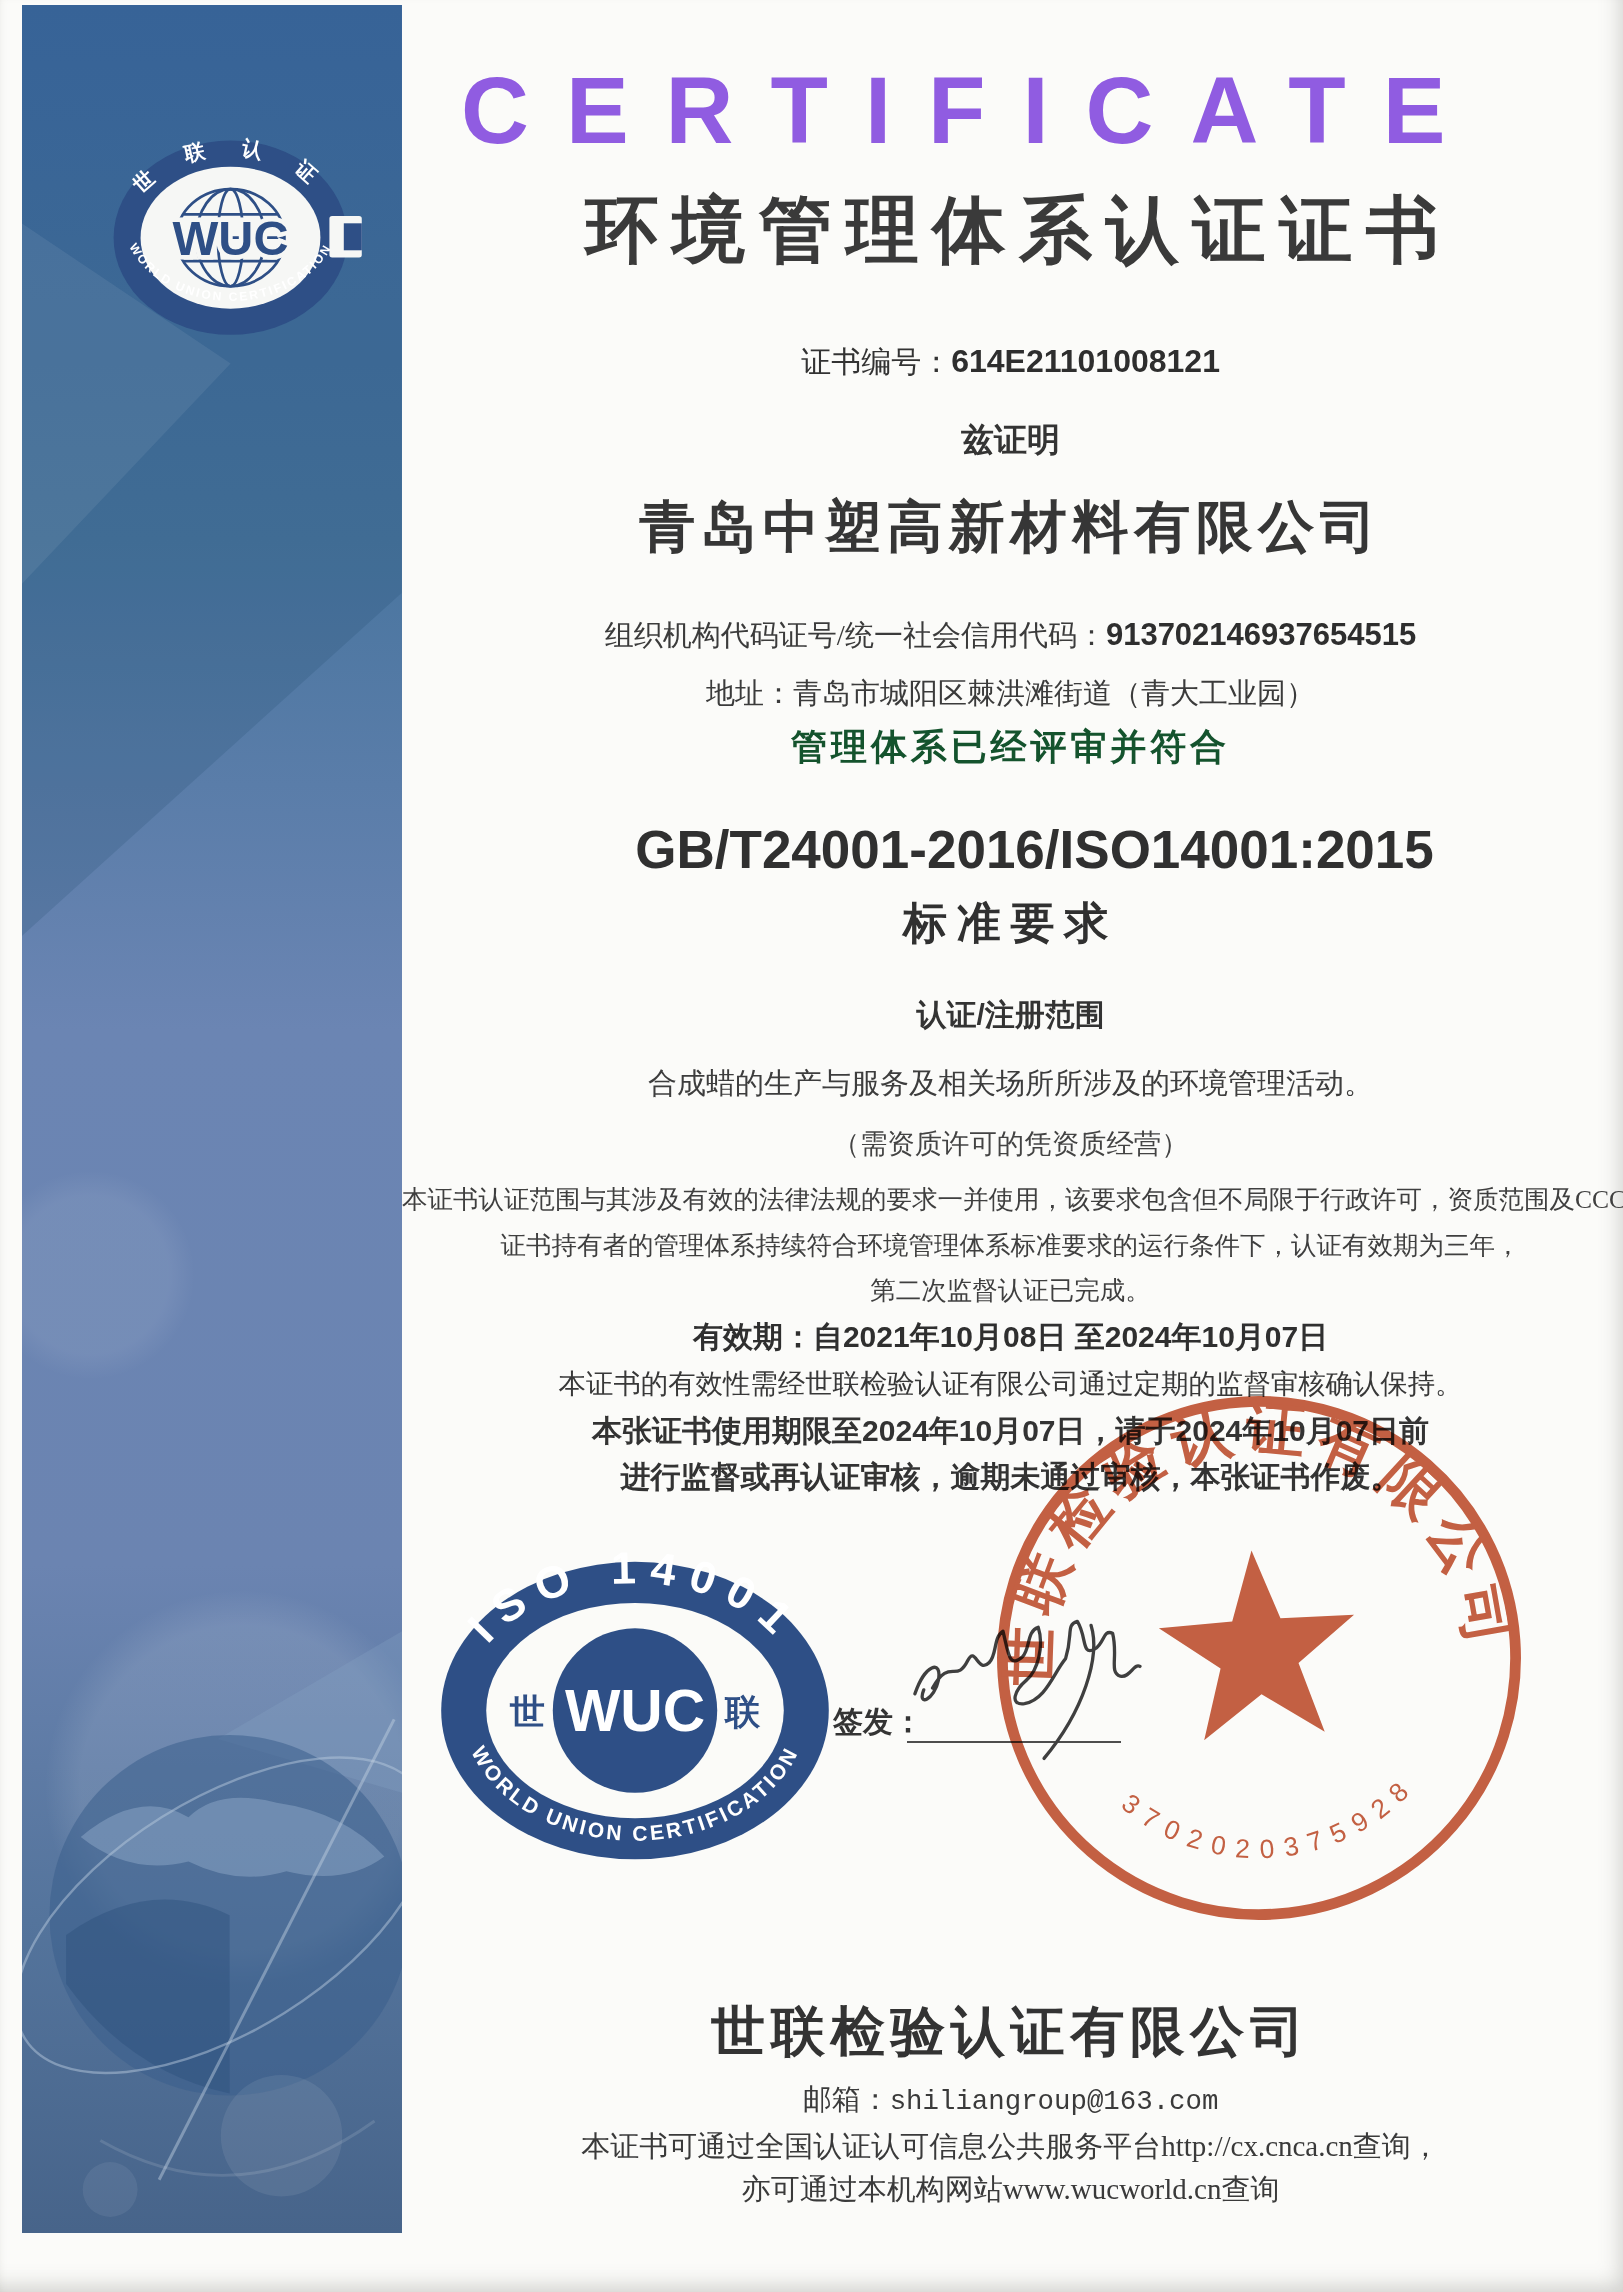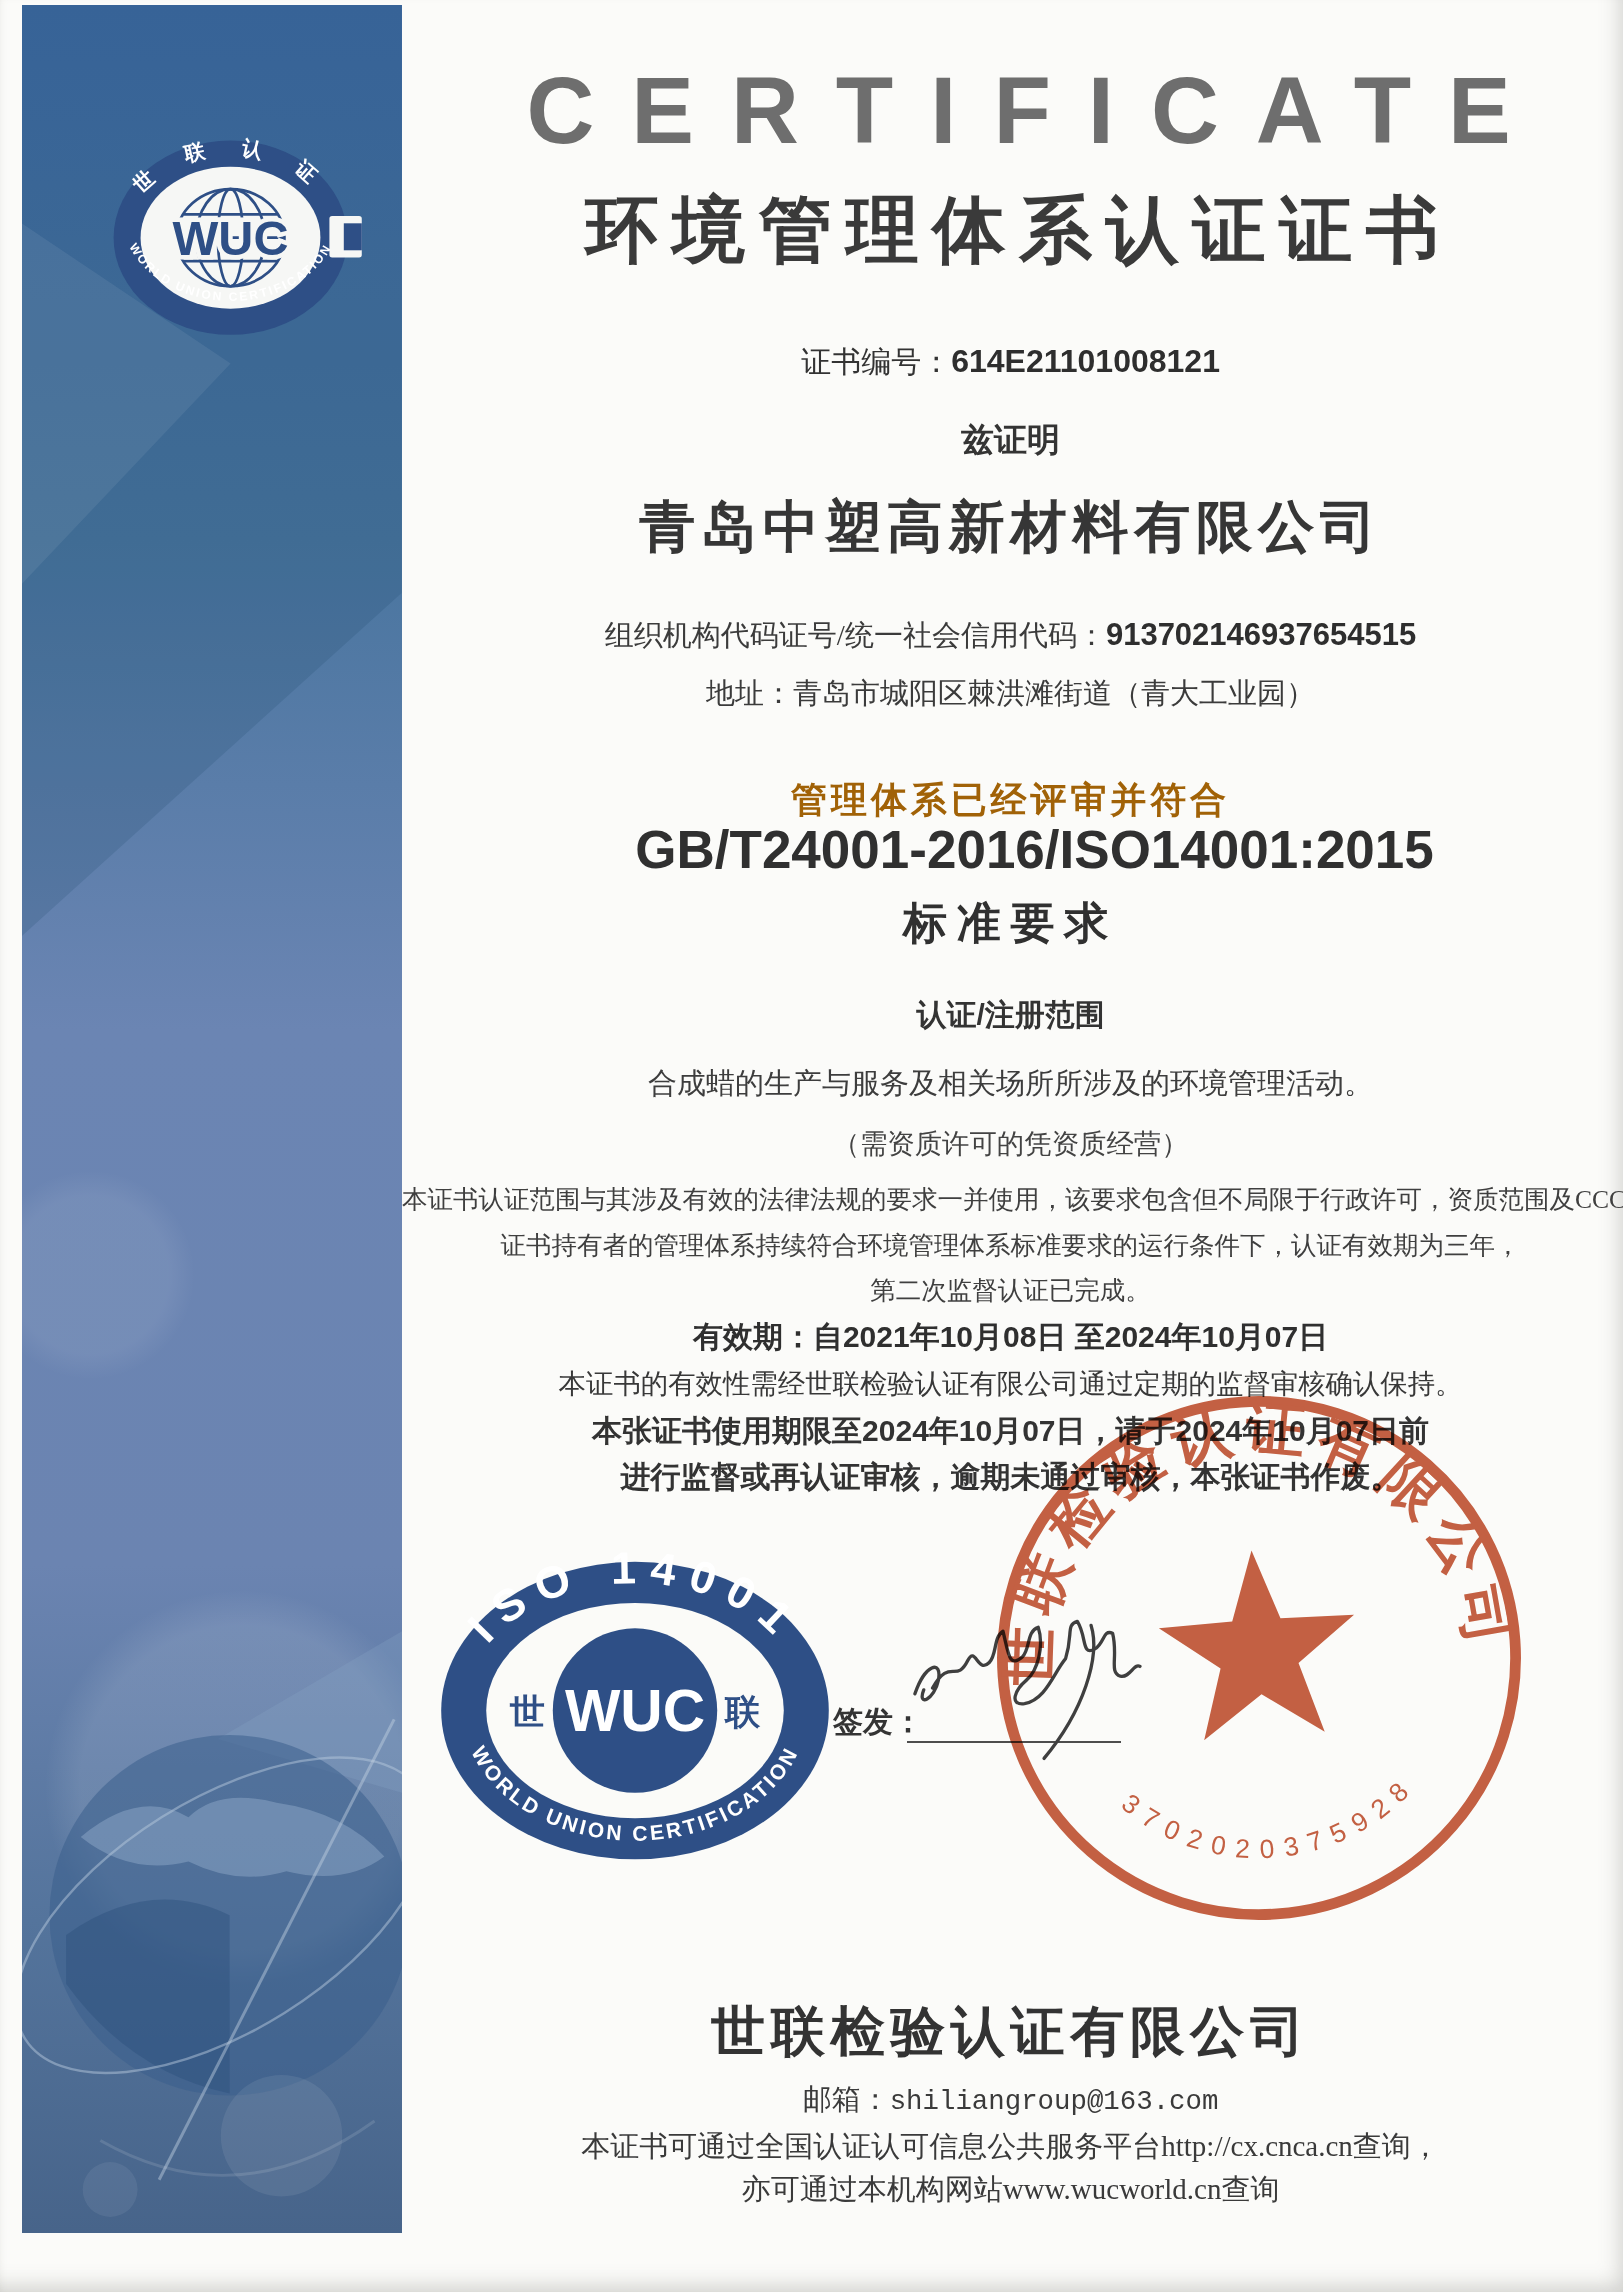--- a/index.html
+++ b/index.html
@@ -29,36 +29,36 @@
   .facet-light{
     position:absolute; left:0; top:8%; width:100%; height:18%;
     background:rgba(255,255,255,.07);
     clip-path:polygon(0 10%,55% 45%,0 100%);
   }
   .badge-svg{position:absolute; left:73px; top:123px;}
   .globe-svg{position:absolute; left:0; bottom:13.7px;}
   
   .watermark{
     position:absolute; left:461px; right:9.8px; top:57px;
-    text-align:center; font-weight:bold; font-size:94px; letter-spacing:37px;
-    color:#404040; opacity:.75; white-space:nowrap;
+    font-weight:bold; font-size:94px; letter-spacing:37px;
+    color:#6d28d9; opacity:.75; white-space:nowrap;
   }
   
   .line{position:absolute; left:402px; right:3.9px; text-align:center; white-space:nowrap;}
   .kai{font-family:"Liberation Serif", serif;}
   .num{font-family:"Liberation Sans", sans-serif; font-weight:bold; color:#2e2e2e;}
   .title{top:182px; font-size:73px; font-weight:bold; letter-spacing:13.7px; color:#3a3a3a;padding-left:17px;}
   .certline{top:342px; font-size:30px; color:#333;}
   .certline .num{font-size:32px;}
   .declare{top:418px; font-size:33px; font-weight:600; color:#343434;}
   .company{top:490px; font-size:56px; font-weight:bold; letter-spacing:5.9px; color:#363636;}
   .credit{top:616px; font-size:29px; color:#3b3b3b;}
   .credit .num{font-size:31px;}
   .address{top:674px; font-size:29px; color:#3b3b3b;}
-  .assessed{top:776px; font-size:36px; font-weight:bold; letter-spacing:3.9px; color:#a16207;}
+  .assessed{top:723px; font-size:36px; font-weight:bold; letter-spacing:3.9px; color:#14532d;}
   .standard{top:819px; font-size:53px; font-weight:bold; color:#303030;padding-left:48px;}
   .std-suffix{top:894px; font-size:44px; font-weight:bold; letter-spacing:9.8px; color:#303030;}
   .scope-title{top:995px; font-size:30px; font-weight:bold; color:#333;}
   .scope-text{top:1064px; font-size:29px; color:#3d3d3d;}
   .scope-note{top:1126px; font-size:27.4px; color:#434343;}
   .legal1{top:1182px; font-size:25.5px; color:#3f3f3f;}
   .legal2{top:1228px; font-size:25.5px; color:#3f3f3f;}
   .legal3{top:1273px; font-size:25.5px; color:#3f3f3f;}
   .validity{top:1317px; font-size:30px; font-weight:bold; color:#2f2f2f;}
   .maintain{top:1366px; font-size:27.4px; color:#383838;}

